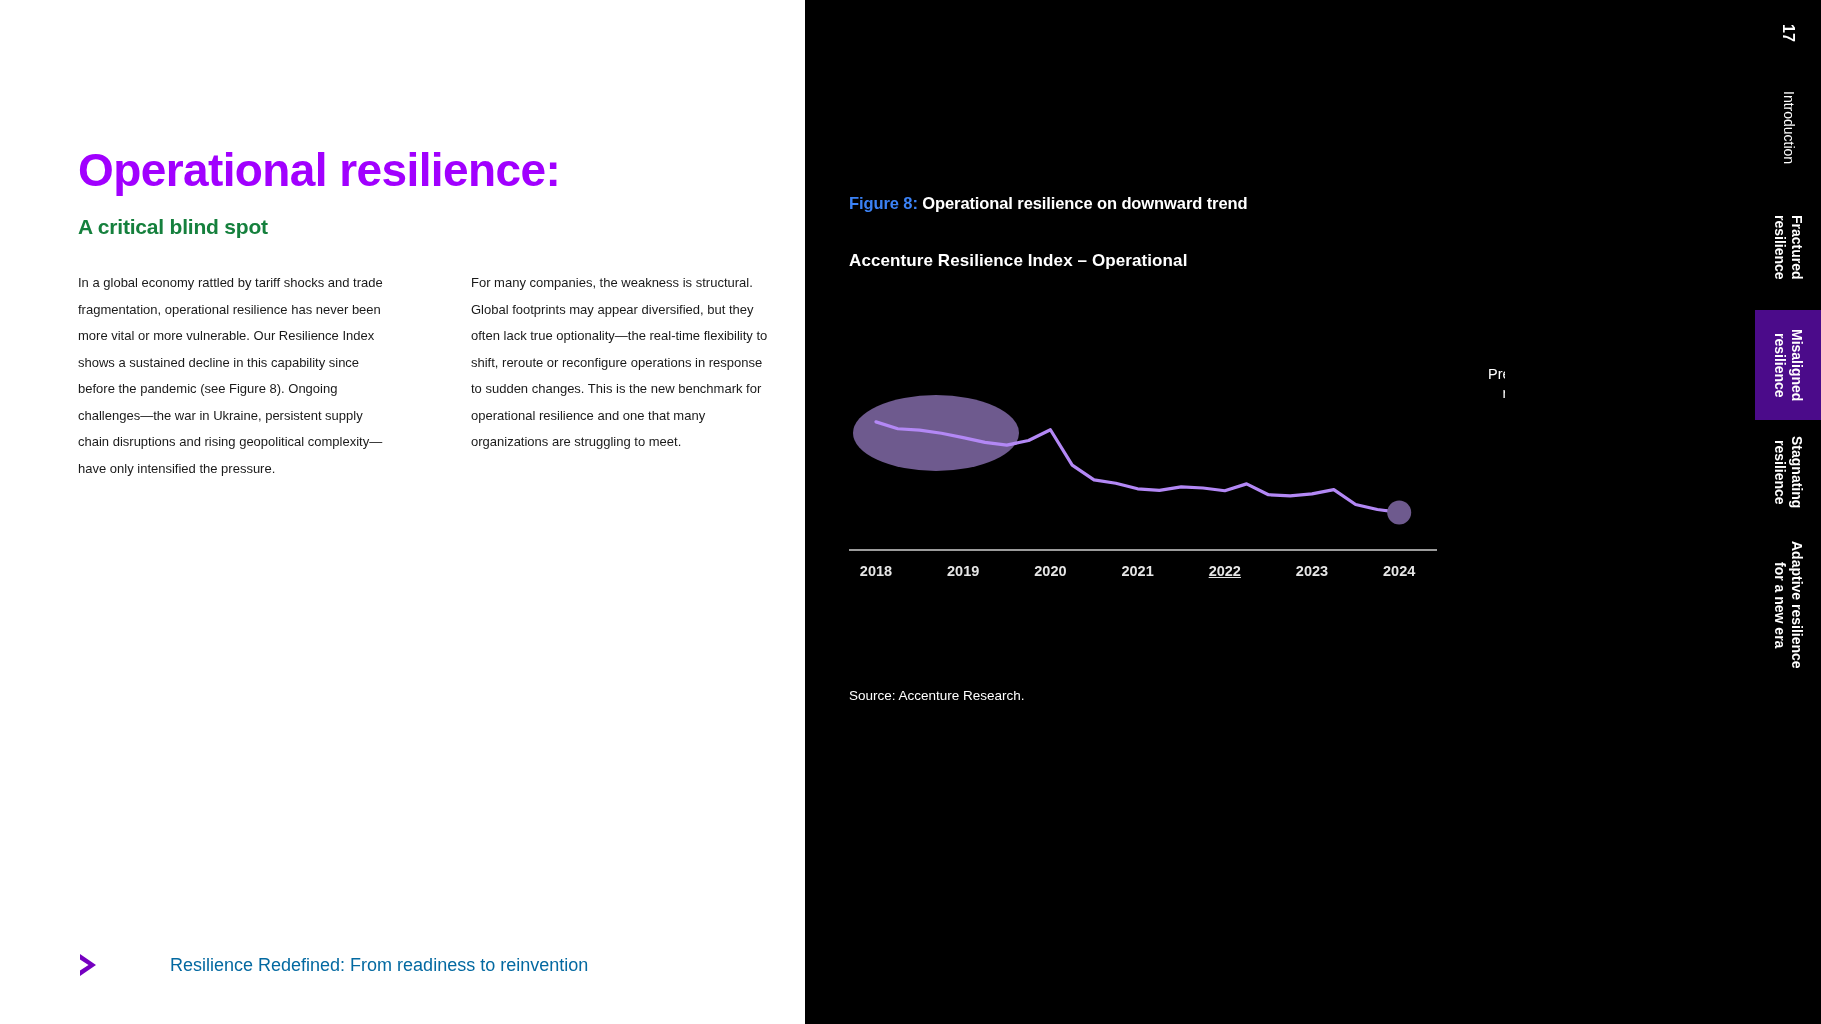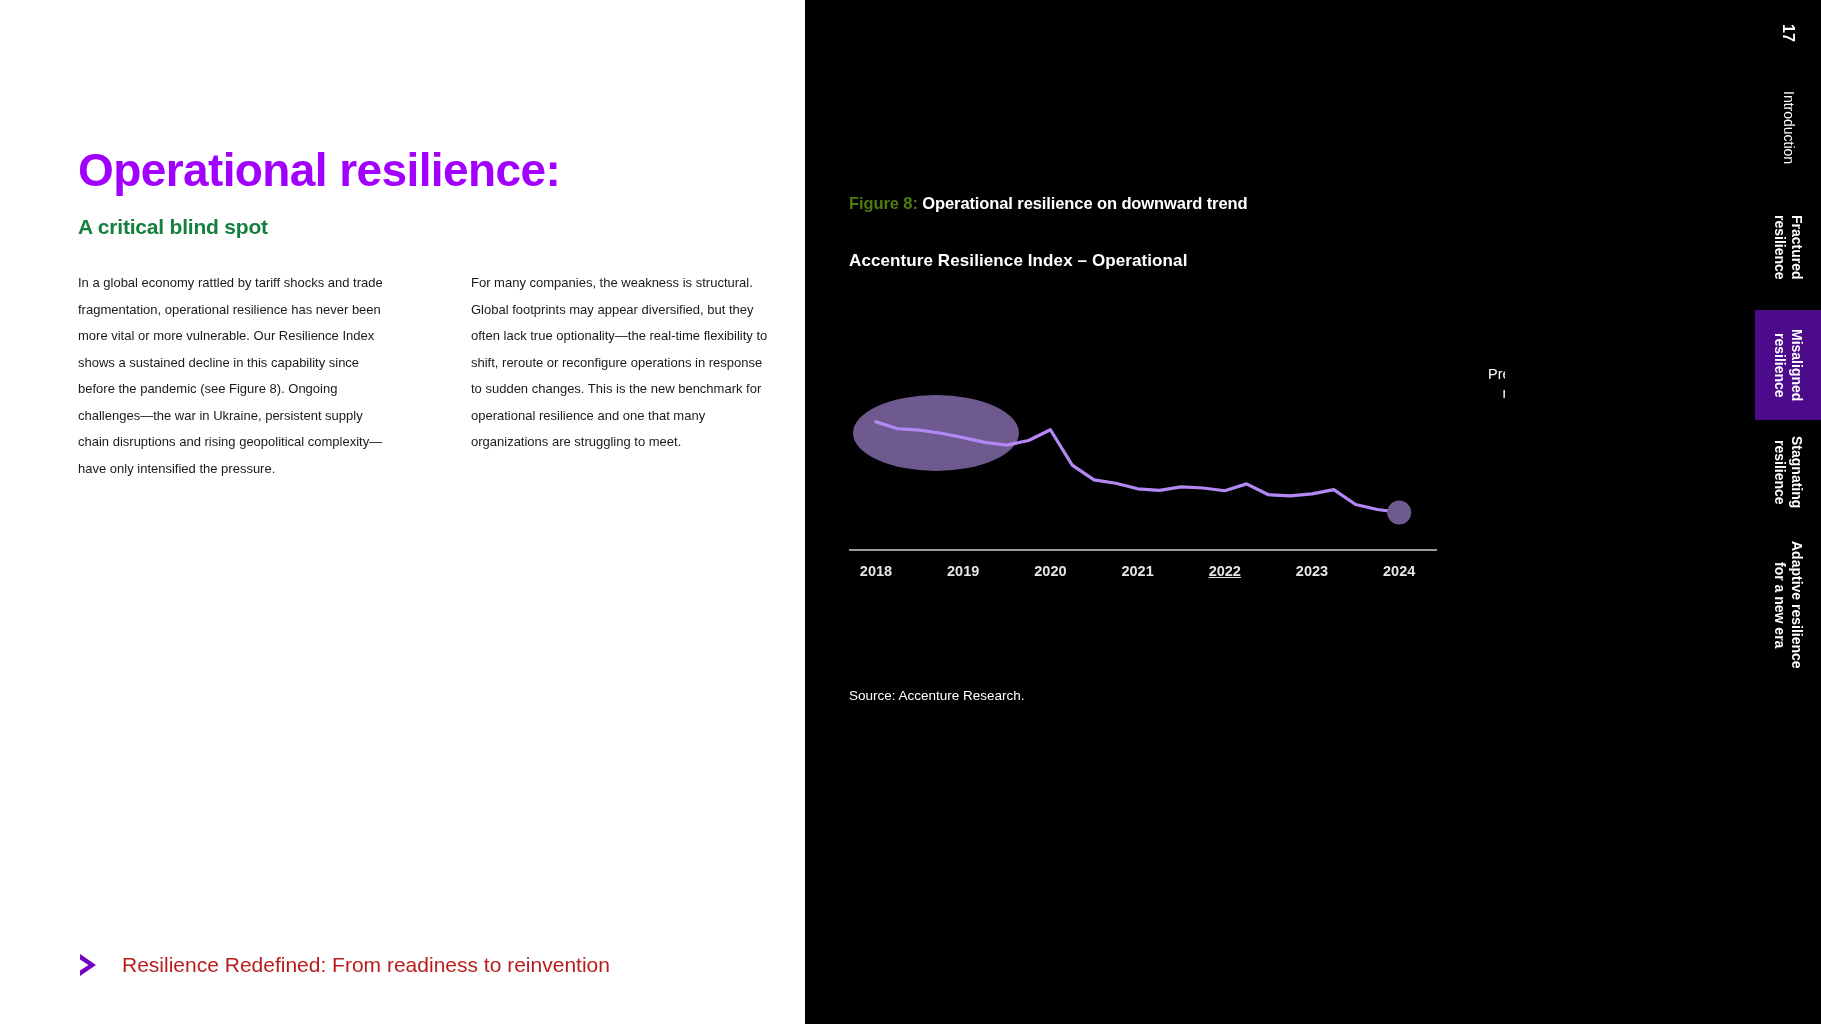--- a/index.html
+++ b/index.html
@@ -34,34 +34,34 @@
 
   #footer{
     position:absolute; left:78px; top:952px;
     display:flex; align-items:center; gap:22px;
   }
   #footer-chevron{
     width:22px; height:26px; flex:none;
     display:block;
   }
   #footer-text{
-    font-size:21px; color:#b91c1c;
+    font-size:18px; color:#0369a1;margin-left:48px;
   }
 
   
   #chart-panel{
     position:absolute; left:805px; top:0; width:700px; height:1024px;
     background:#000000;
   }
   #figure-heading{
     position:absolute; left:44px; top:194px;
     font-size:16.5px; font-weight:bold; color:#ffffff;
     white-space:nowrap; letter-spacing:-0.1px;
   }
-  #figure-label{ color:#4d7c0f; }
+  #figure-label{ color:#3b82f6; }
   #figure-subtitle{
     position:absolute; left:44px; top:251px;
     font-size:17px; font-weight:bold; color:#ffffff;
     letter-spacing:0.1px;
   }
   #chart-svg{
     position:absolute; left:0px; top:300px;
     width:700px; height:310px;
   }
   .annot{

